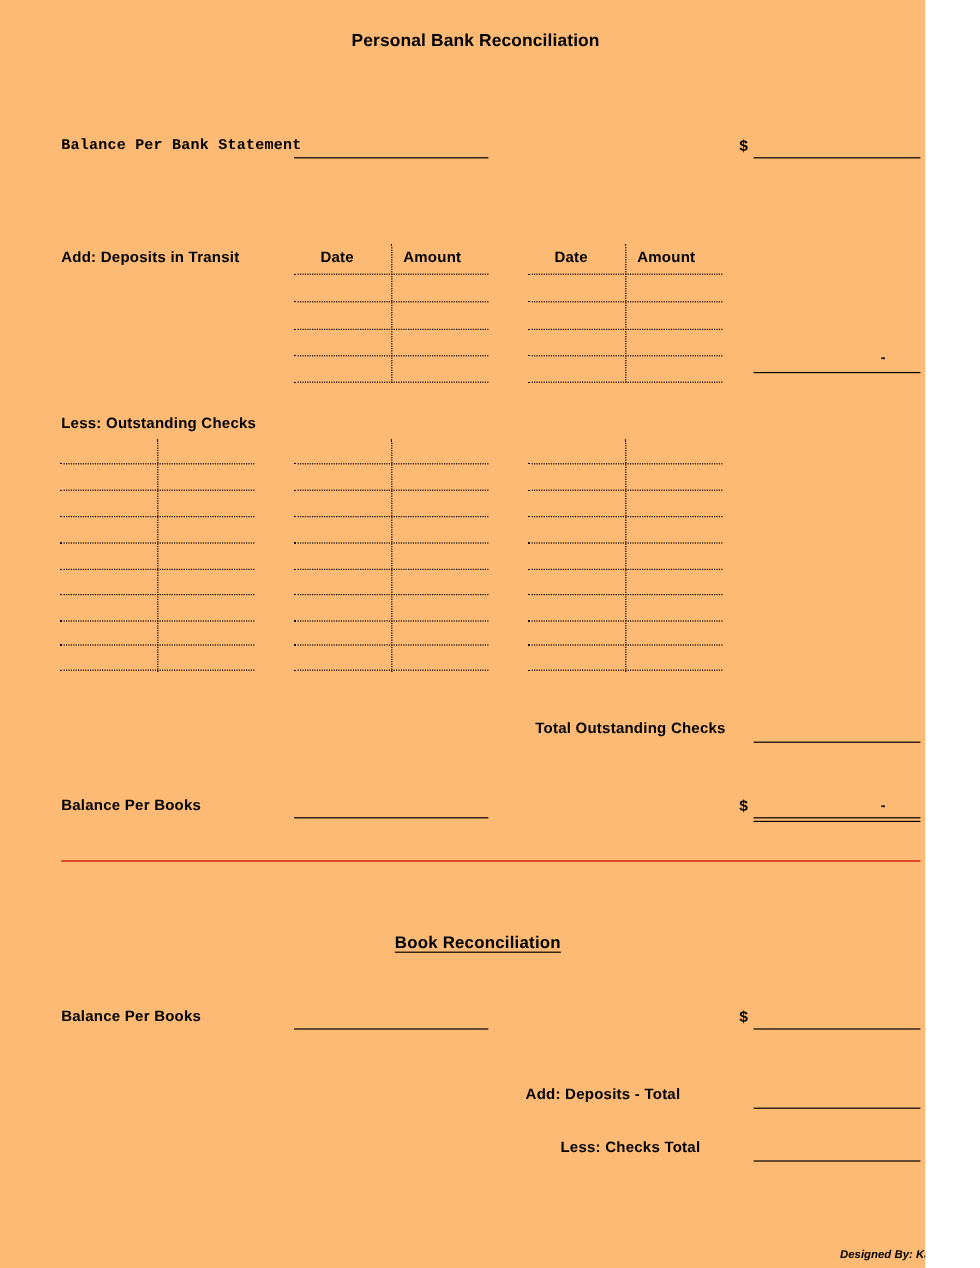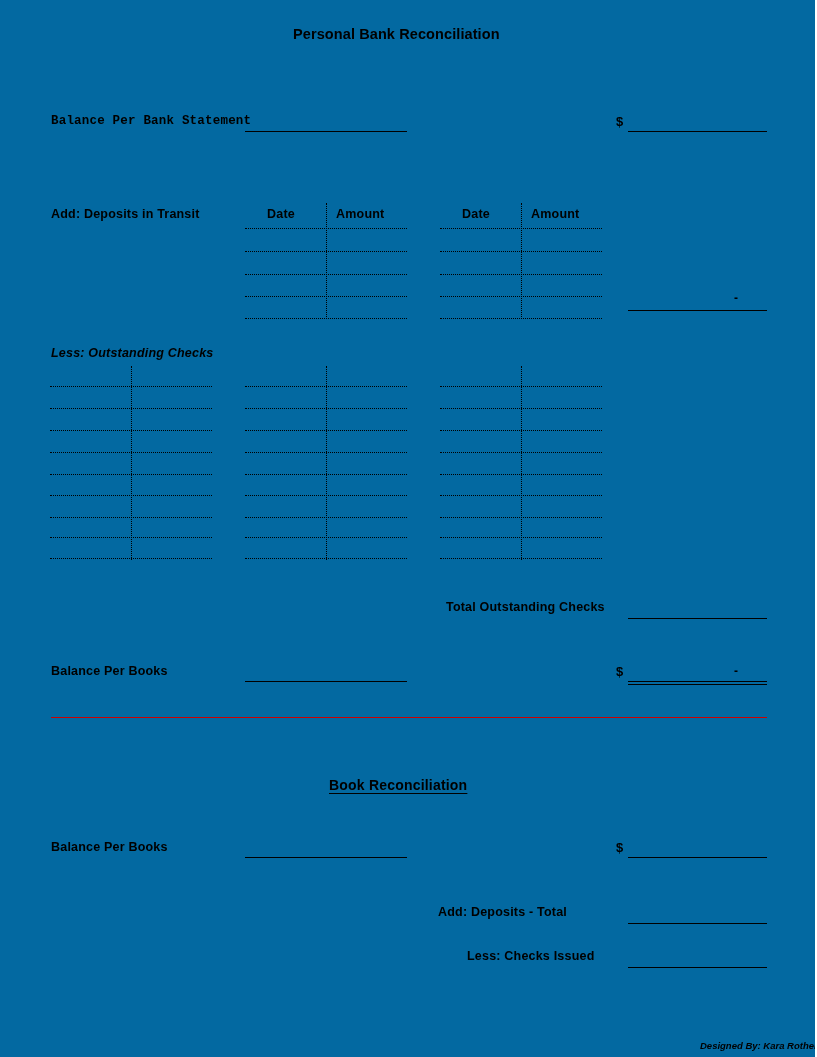--- a/index.html
+++ b/index.html
@@ -4,25 +4,24 @@
 <style>
   html, body {
     margin: 0;
     padding: 0;
     background: #ffffff;
   }
   .page {
     position: relative;
     width: 771px;
     height: 1057px;
-    background: #0369a1;
+    background: #fdba74;
     font-family: "Liberation Sans", sans-serif;
     color: #000000;
     overflow: hidden;
-    padding-left: 44px;
   }
 
   
   .abs { position: absolute; }
 
   
   .doc-title {
     font-size: 14.5px;
     font-weight: bold;
     letter-spacing: .1px;
@@ -130,21 +129,21 @@
   <div class="abs dot-v" style="left:521px; top:203px; height:116px;"></div>
   <div class="abs dot-h" style="left:440px; top:228px; width:162px;"></div>
   <div class="abs dot-h" style="left:440px; top:251px; width:162px;"></div>
   <div class="abs dot-h" style="left:440px; top:274px; width:162px;"></div>
   <div class="abs dot-h" style="left:440px; top:296px; width:162px;"></div>
   <div class="abs dot-h" style="left:440px; top:318px; width:162px;"></div>
 
   <div class="abs amt-value" style="left:628px; top:291px; width:110px;">-</div>
   <div class="abs solid-rule" style="left:628px; top:310px; width:139px;"></div>
 
-  <div class="abs row-label" style="left:51px; top:346px;font-style:italic;">Less:  Outstanding Checks</div>
+  <div class="abs row-label" style="left:51px; top:346px;">Less:  Outstanding Checks</div>
 
   <div class="abs dot-v" style="left:131px; top:366px; height:194px;"></div>
   <div class="abs dot-h" style="left:50px; top:386px; width:162px;"></div>
   <div class="abs dot-h" style="left:50px; top:408px; width:162px;"></div>
   <div class="abs dot-h" style="left:50px; top:430px; width:162px;"></div>
   <div class="abs dot-h" style="left:50px; top:452px; width:162px;"></div>
   <div class="abs dot-h" style="left:50px; top:474px; width:162px;"></div>
   <div class="abs dot-h" style="left:50px; top:495px; width:162px;"></div>
   <div class="abs dot-h" style="left:50px; top:517px; width:162px;"></div>
   <div class="abs dot-h" style="left:50px; top:537px; width:162px;"></div>
@@ -191,19 +190,19 @@
   <div class="abs solid-rule" style="left:245px; top:857px; width:162px;"></div>
 
   <div class="abs currency-sym" style="left:616px; top:840px;">$</div>
   <div class="abs amt-value" style="left:628px; top:840px; width:139px;"></div>
   <div class="abs solid-rule" style="left:628px; top:857px; width:139px;"></div>
 
   <div class="abs row-label" style="left:438px; top:905px;">Add:  Deposits - Total</div>
   <div class="abs amt-value" style="left:628px; top:905px; width:139px;"></div>
   <div class="abs solid-rule" style="left:628px; top:923px; width:139px;"></div>
 
-  <div class="abs row-label" style="left:467px; top:949px;">Less:  Checks Issued</div>
+  <div class="abs row-label" style="left:467px; top:949px;">Less:  Checks Total</div>
   <div class="abs amt-value" style="left:628px; top:949px; width:139px;"></div>
   <div class="abs solid-rule" style="left:628px; top:967px; width:139px;"></div>
 
   <div class="abs credit-line" style="left:700px; top:1040px;">Designed By:  Kara Rothert</div>
 
 </div>
 
 </body></html>

